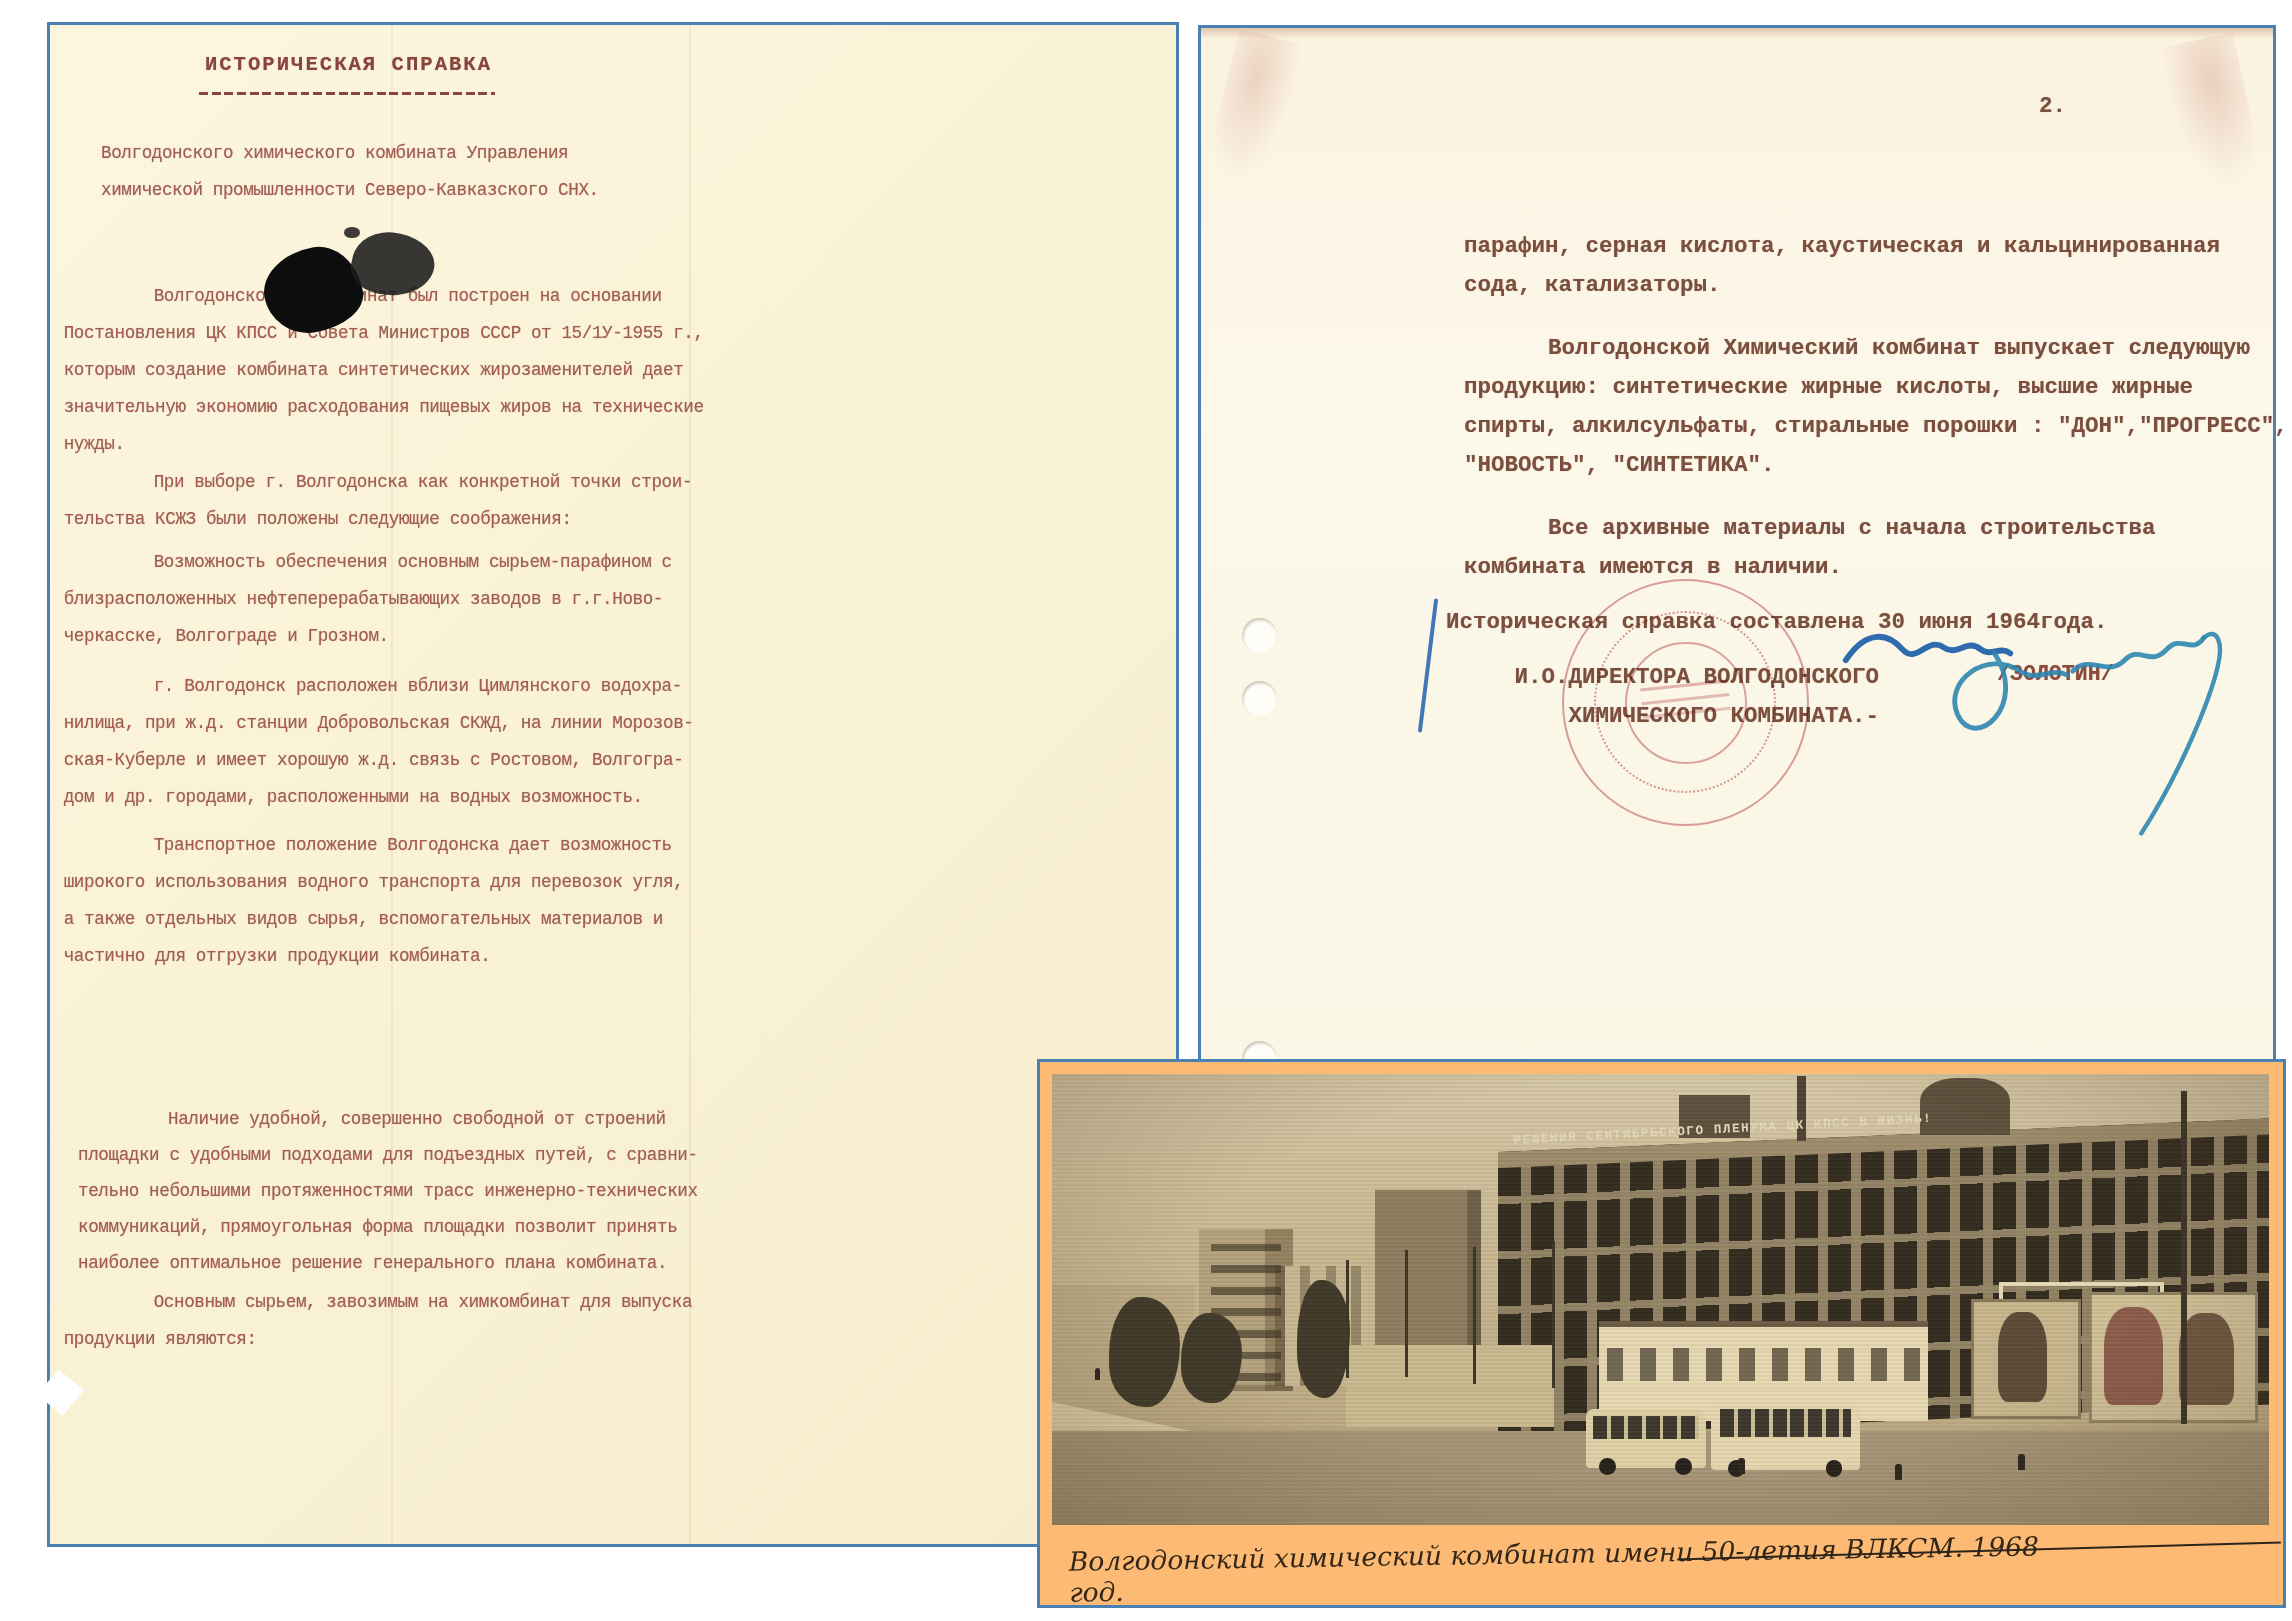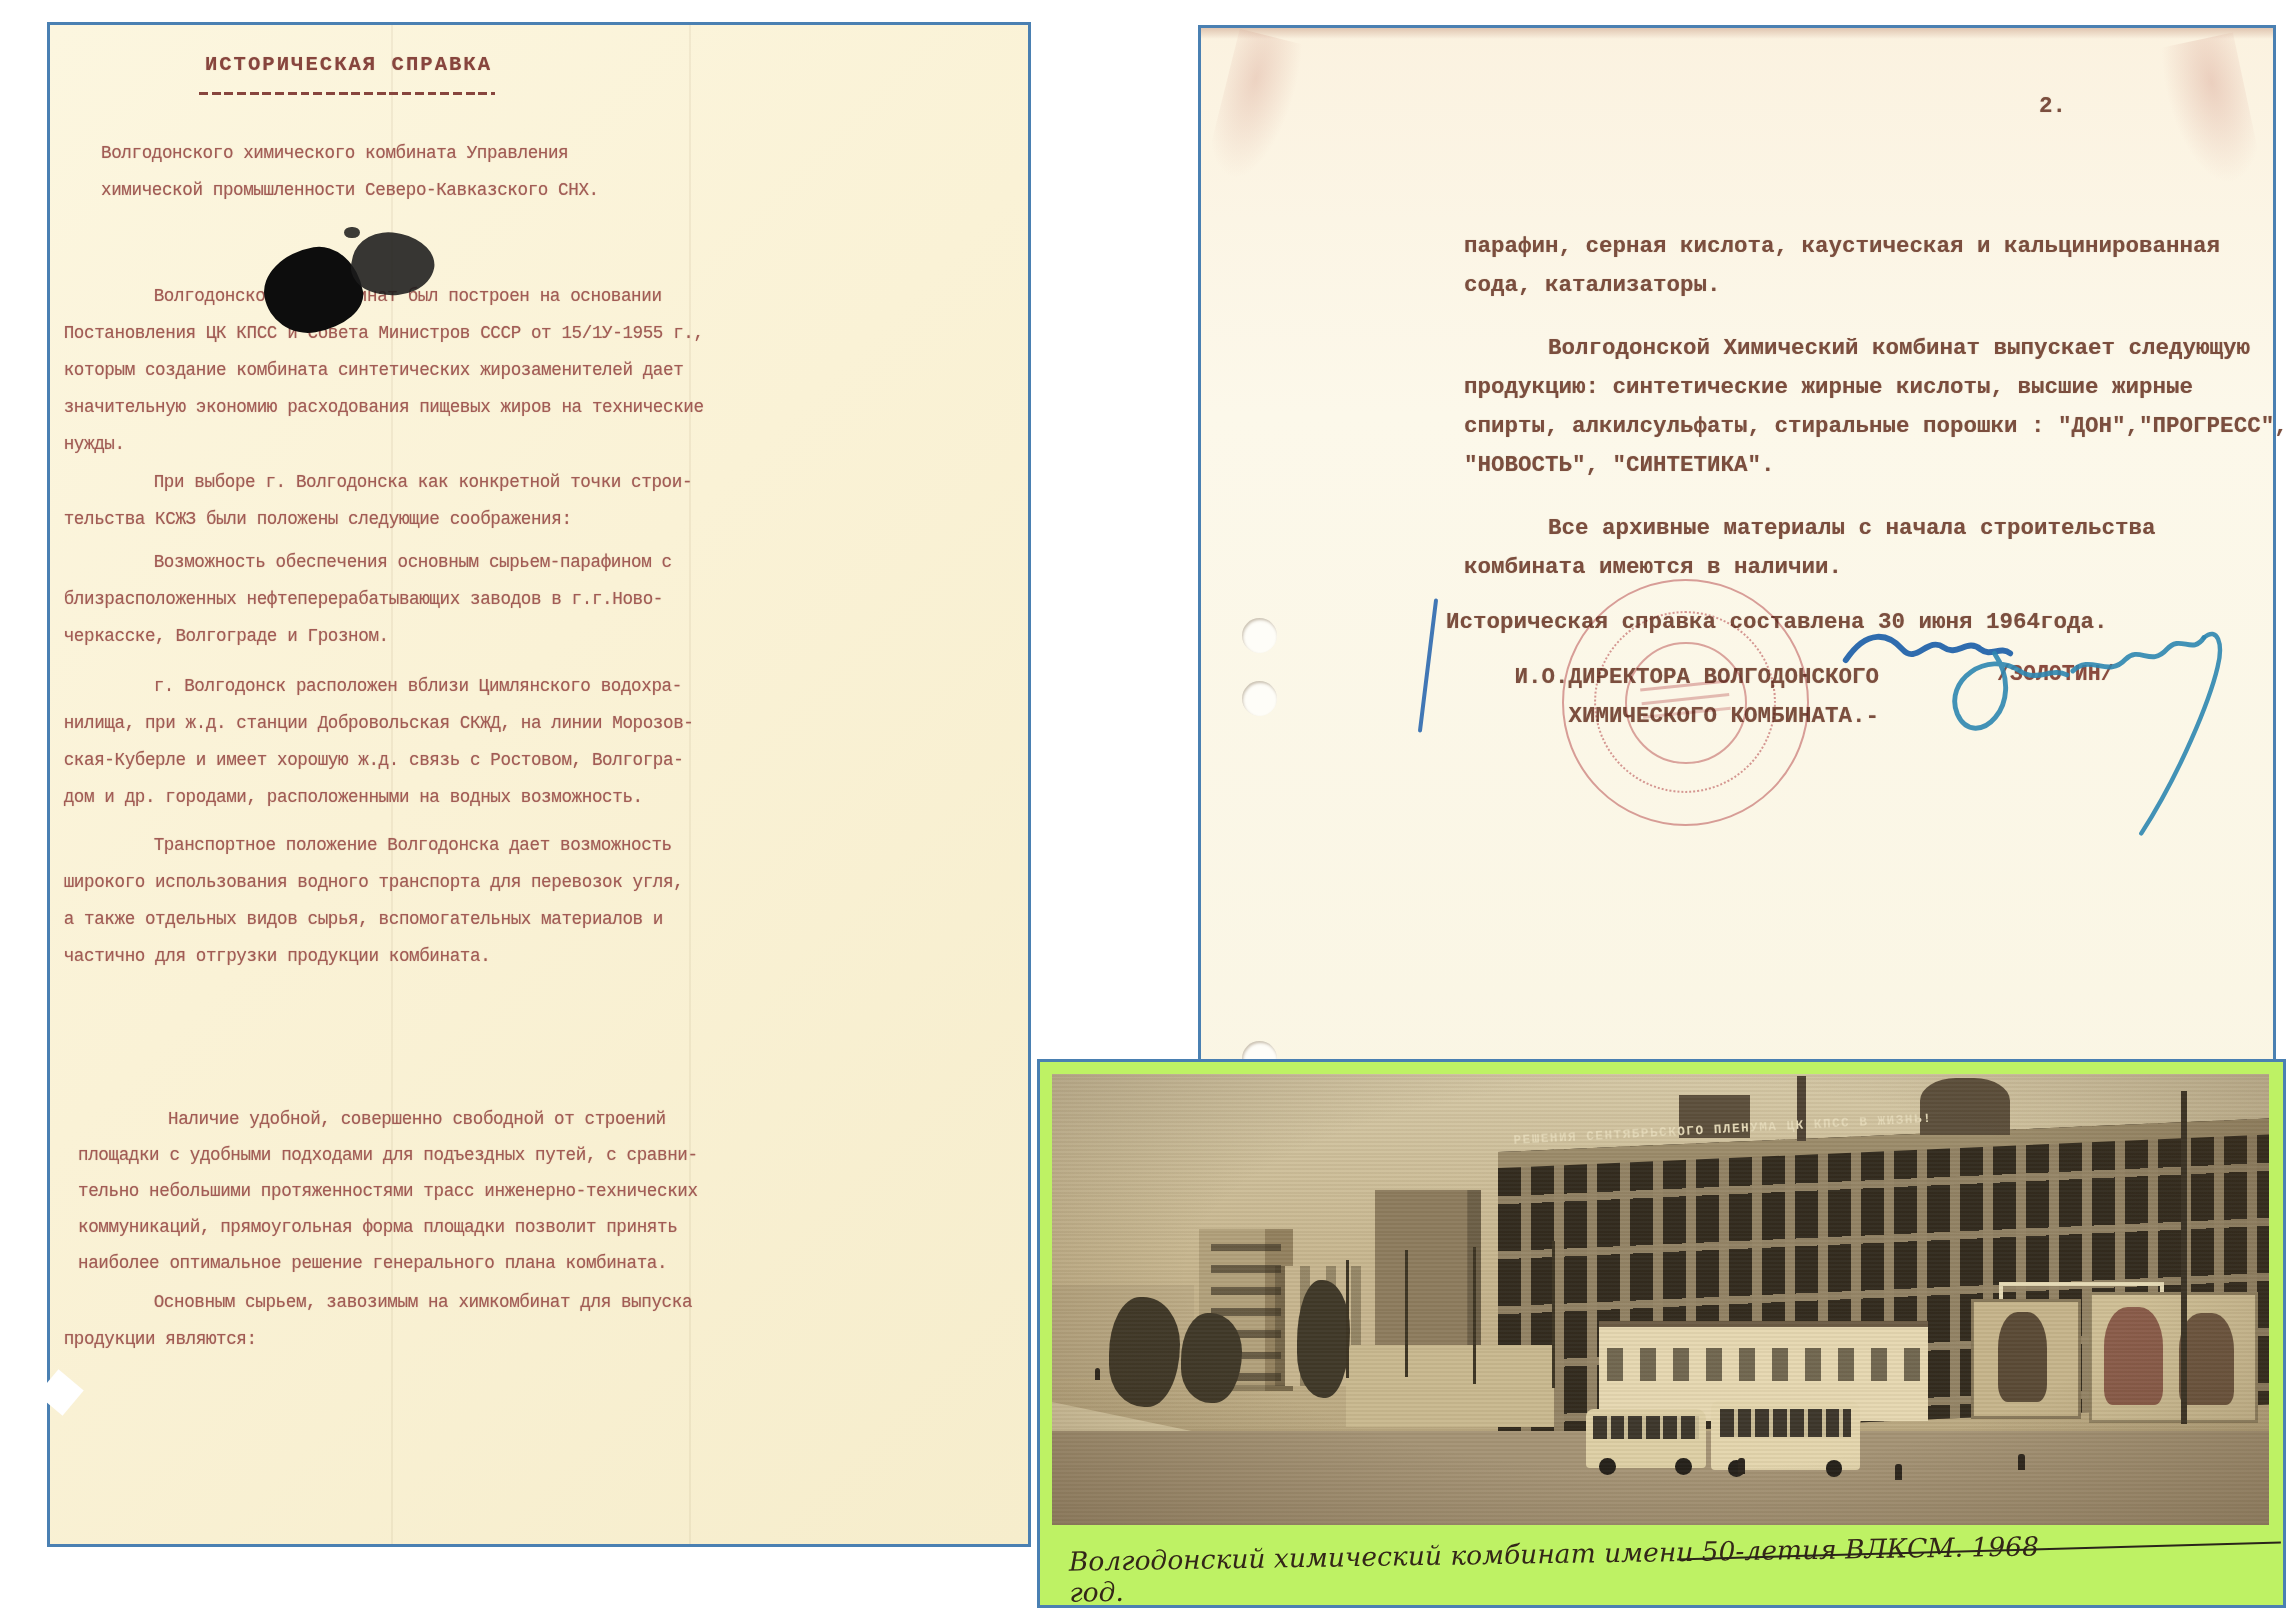--- a/index.html
+++ b/index.html
@@ -1,19 +1,19 @@
 <!DOCTYPE html>
 <html><head>
 <meta charset="utf-8">
 <style>
   html,body{margin:0;padding:0;background:#ffffff;}
   #canvas{position:relative;width:2293px;height:1621px;background:#ffffff;overflow:hidden;
           font-family:"Liberation Mono","DejaVu Sans Mono",monospace;}
   .page{position:absolute;border:3.9px solid #4a80b2;box-sizing:border-box;}
-  #left-page{left:47px;top:21.6px;width:984px;height:1525px;
+  #left-page{left:47px;top:21.6px;width:1132px;height:1525px;
              background:linear-gradient(135deg,#fcf6df 0%,#faf2d6 45%,#f6edcc 100%);}
   #right-page{left:1198px;top:24.5px;width:1078px;height:1547px;
               background:linear-gradient(180deg,#fbf2e0 0%,#fcf8ea 25%,#f9f4e0 100%);}
   .crease{position:absolute;top:0;bottom:0;width:2px;background:rgba(120,90,40,.07);}
   .typed{position:absolute;color:#a25c55;font-size:17.6px;line-height:37px;letter-spacing:-0.4px;
          text-shadow:0 0 1px rgba(150,85,75,.5);}
   .lines{white-space:pre-line;}
   .indent{text-indent:90px;}
   .typed2{position:absolute;color:#7b4e3e;font-size:22.5px;line-height:39px;font-weight:600;
           text-shadow:0 0 1px rgba(110,70,50,.45);}
@@ -51,21 +51,21 @@
   #stamp .ring3{position:absolute;left:61px;top:61px;width:118px;height:118px;border-radius:50%;
          border:2px solid rgba(198,108,114,.7);}
   #stamp .ctr{position:absolute;left:76px;top:103px;width:88px;height:2.9px;background:rgba(198,108,114,.55);
          box-shadow:0 13.7px 0 rgba(198,108,114,.5),0 27.4px 0 rgba(198,108,114,.45);transform:rotate(-6deg);}
   #pen-stroke{position:absolute;left:225px;top:570px;width:3.9px;height:135px;background:#2060ac;
          border-radius:2px;transform:rotate(7deg);opacity:.85;}
   #typed-name{left:796px;top:627px;font-size:21.6px;color:#8a4a3e;}
   #signature-svg{position:absolute;left:627px;top:549px;}
   
   #photo-panel{position:absolute;left:1037px;top:1059px;width:1249px;height:549px;z-index:5;
-      border:3.9px solid #4a80b2;box-sizing:border-box;background:#bef264;}
+      border:3.9px solid #4a80b2;box-sizing:border-box;background:#fdba74;}
   #photo{position:absolute;left:11.8px;top:11.8px;width:1217px;height:451px;overflow:hidden;
       background:linear-gradient(180deg,#d5c8a6 0%,#c6b58e 45%,#b4a27b 100%);}
   #photo .grain{position:absolute;inset:0;z-index:40;pointer-events:none;
       background:repeating-linear-gradient(0deg,rgba(60,45,20,.05) 0 2px,rgba(255,255,255,.03) 2px 3.9px);}
   #photo .vignette{position:absolute;inset:0;z-index:41;
       background:radial-gradient(ellipse at 50% 45%,rgba(0,0,0,0) 55%,rgba(70,50,25,.28) 100%);}
   .ph{position:absolute;}
   #factory{left:446px;top:61px;width:784px;height:286px;transform:skewY(-2.5deg);
      background:
        repeating-linear-gradient(90deg,rgba(38,32,22,.85) 0 23.5px,rgba(148,132,102,.95) 23.5px 33px),

